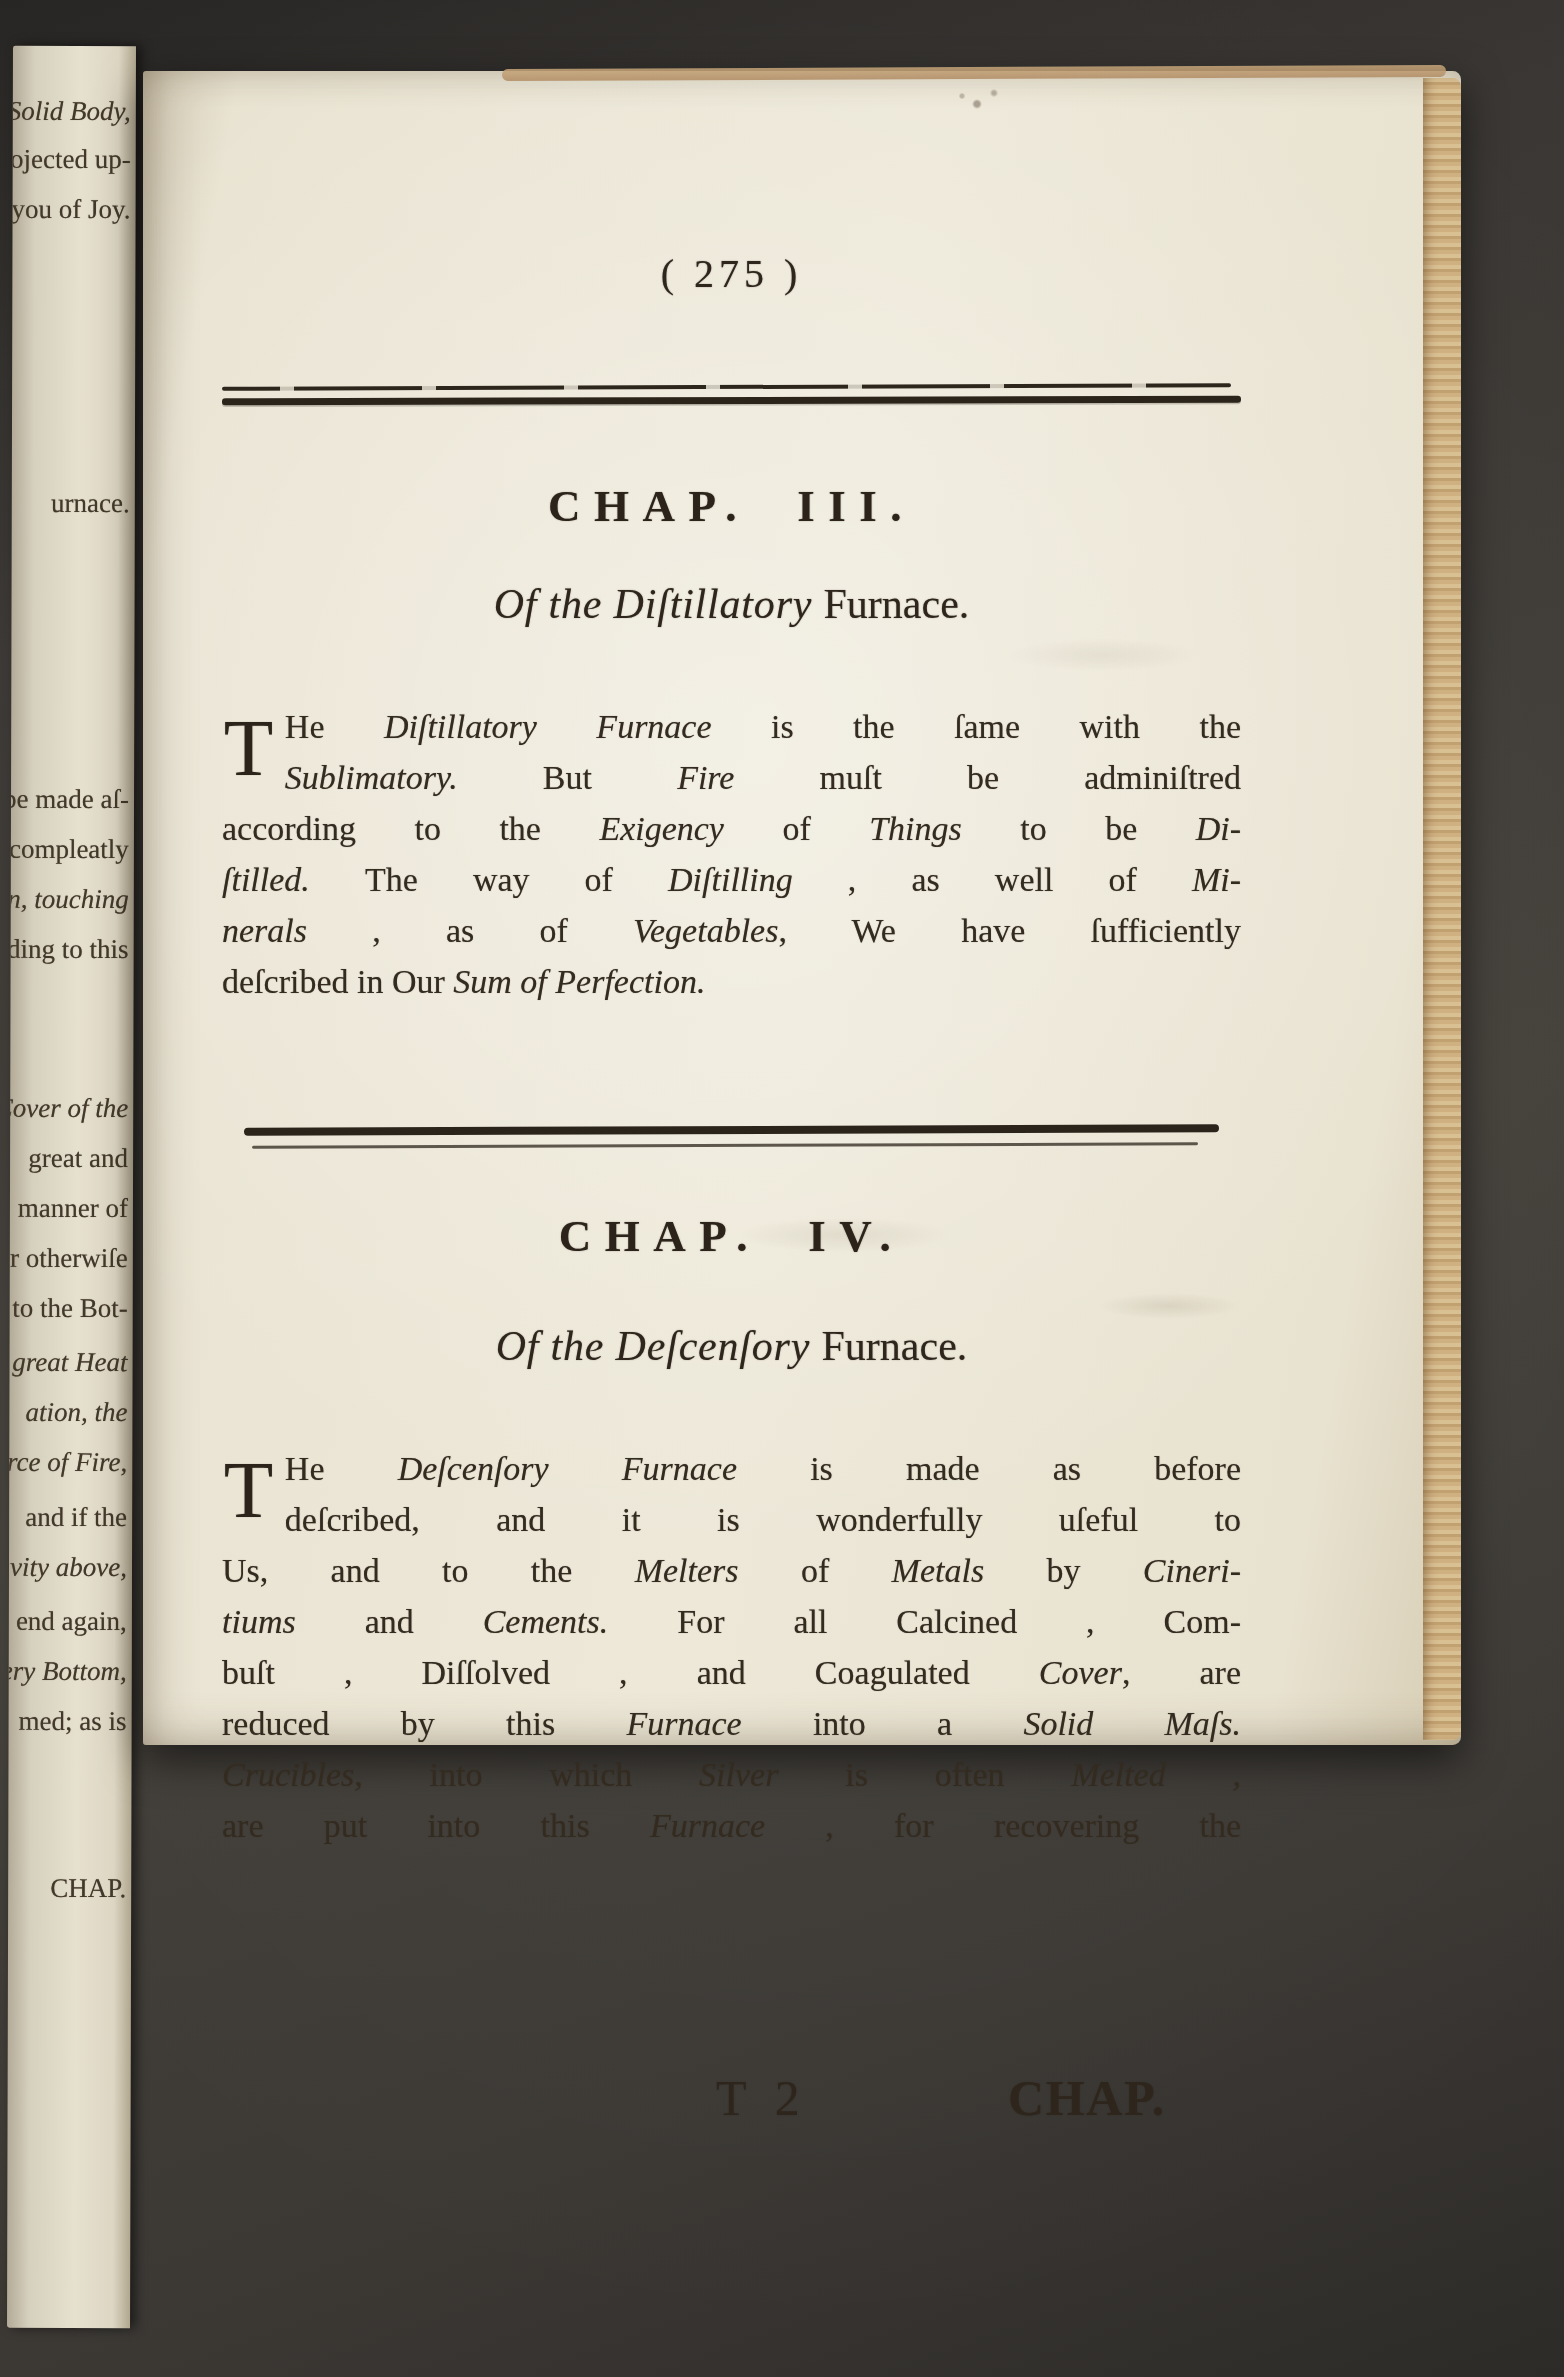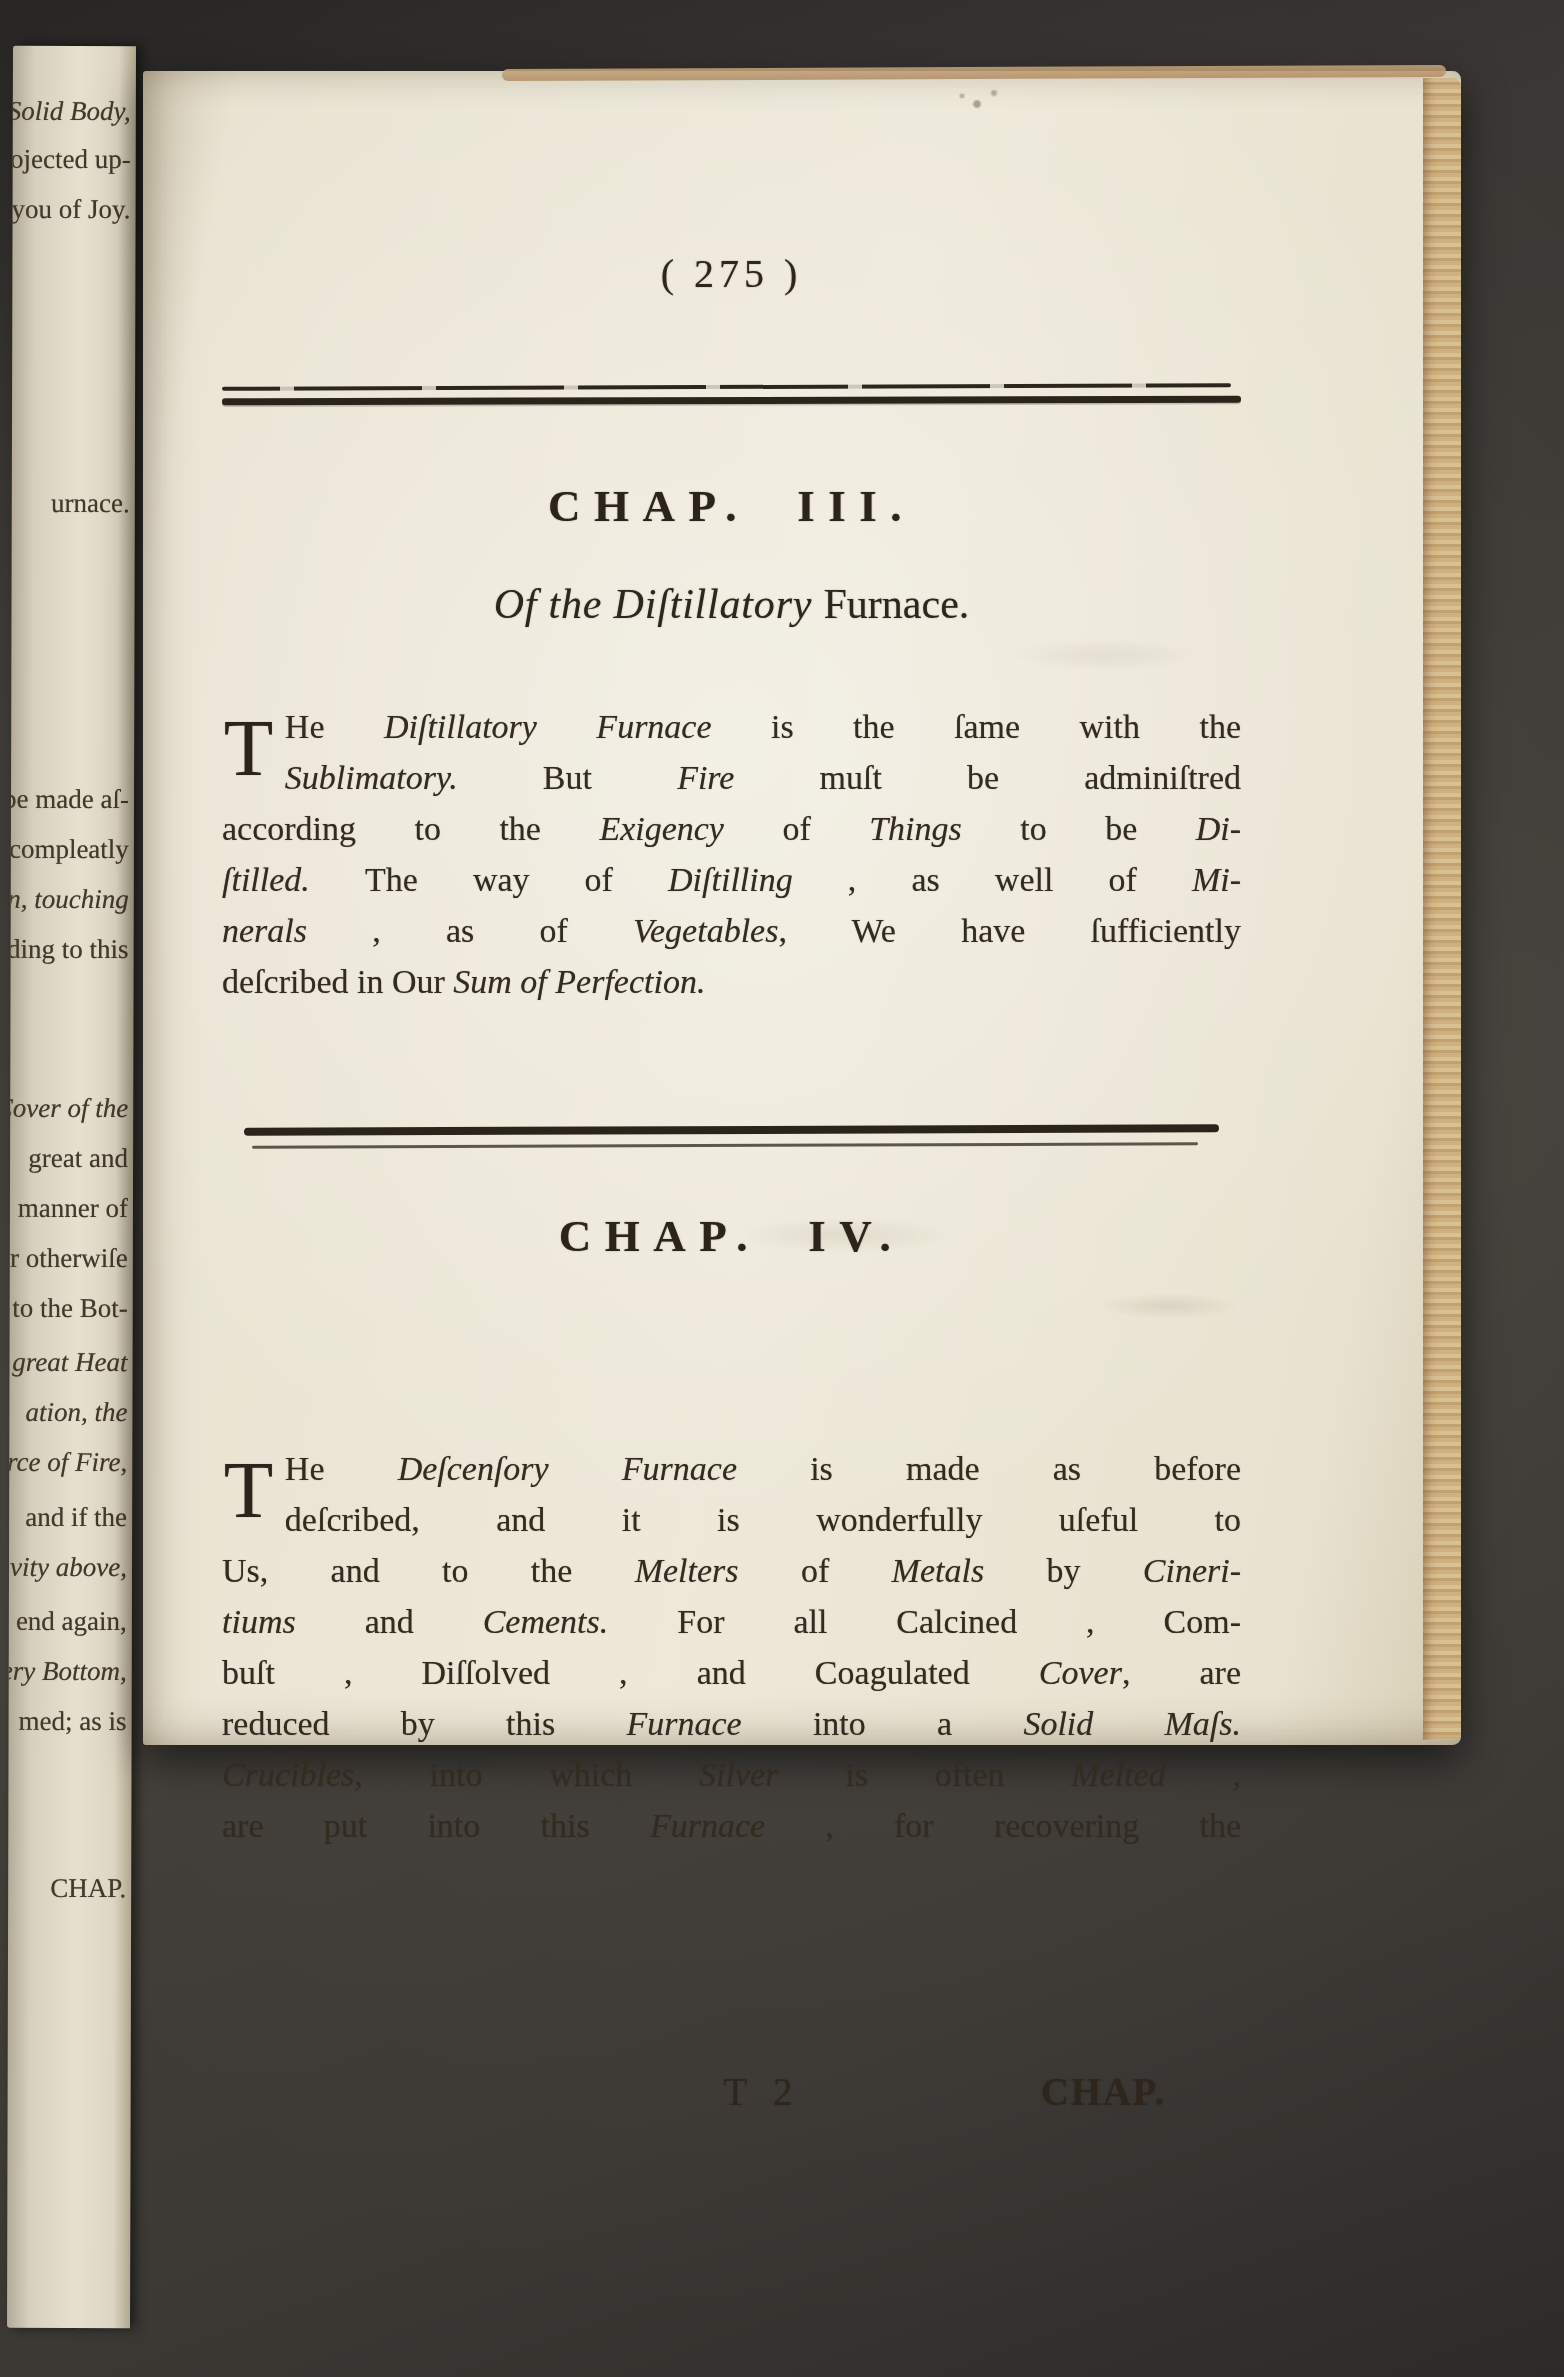--- a/index.html
+++ b/index.html
@@ -110,21 +110,21 @@
   }
   .p3{ top:630px; }
   .p4{ top:1372px; }
   .dropcap{
     float:left; font-size:81px; line-height:85px; height:95px;
     margin:5px 11.7px 0 1.7px; color:#2c241a;
   }
   .bline{ text-align:justify; text-align-last:justify; }
   .bline.last{ text-align-last:left; }
   .seg-i{ font-style:italic; }
-  .bottom-line{ top:1998px; height:58px; font-size:39px; }
+  .bottom-line{ top:1998px; height:58px; font-size:50px; }
   .sig{
     position:absolute; left:53%; transform:translateX(-50%);
     letter-spacing:8.3px; color:#2e261c; text-shadow:0 0 1.3px rgba(46,38,28,0.55);
   }
   .catch{
     position:absolute; right:75px; font-weight:700; letter-spacing:1.7px;
     color:#2e261c; text-shadow:0 0 1.3px rgba(46,38,28,0.55);
   }
 </style>
 </head>
@@ -182,20 +182,21 @@
           <div class="bline"><span class="seg-i">nerals </span><span class="seg-r">, as of </span><span class="seg-i">Vegetables</span><span class="seg-r">, We have ſufficiently</span></div>
           <div class="bline last"><span class="seg-r">deſcribed in Our </span><span class="seg-i">Sum of Perfection.</span></div>
         </div>
 
       <div class="rule2">
         <div class="r2a"></div>
         <div class="r2b"></div>
       </div>
 
       <div class="chap-head h4">CHAP. IV.</div>
+      <div class="chap-sub s4"><span class="seg-i">Of the Deſcenſory </span><span class="seg-r">Furnace.</span></div>
       <div class="para p4">
           <span class="dropcap">T</span>
           <div class="bline"><span class="seg-r">He </span><span class="seg-i">Deſcenſory Furnace </span><span class="seg-r">is made as before</span></div>
           <div class="bline"><span class="seg-r">deſcribed, and it is wonderfully uſeful to</span></div>
           <div class="bline"><span class="seg-r">Us, and to the </span><span class="seg-i">Melters </span><span class="seg-r">of </span><span class="seg-i">Metals </span><span class="seg-r">by </span><span class="seg-i">Cineri-</span></div>
           <div class="bline"><span class="seg-i">tiums </span><span class="seg-r">and </span><span class="seg-i">Cements. </span><span class="seg-r">For all Calcined , Com-</span></div>
           <div class="bline"><span class="seg-r">buſt , Diſſolved , and Coagulated </span><span class="seg-i">Cover</span><span class="seg-r">, are</span></div>
           <div class="bline"><span class="seg-r">reduced by this </span><span class="seg-i">Furnace </span><span class="seg-r">into a </span><span class="seg-i">Solid Maſs.</span></div>
           <div class="bline"><span class="seg-i">Crucibles</span><span class="seg-r">, into which </span><span class="seg-i">Silver </span><span class="seg-r">is often </span><span class="seg-i">Melted ,</span></div>
           <div class="bline"><span class="seg-r">are put into this </span><span class="seg-i">Furnace </span><span class="seg-r">, for recovering the</span></div>

